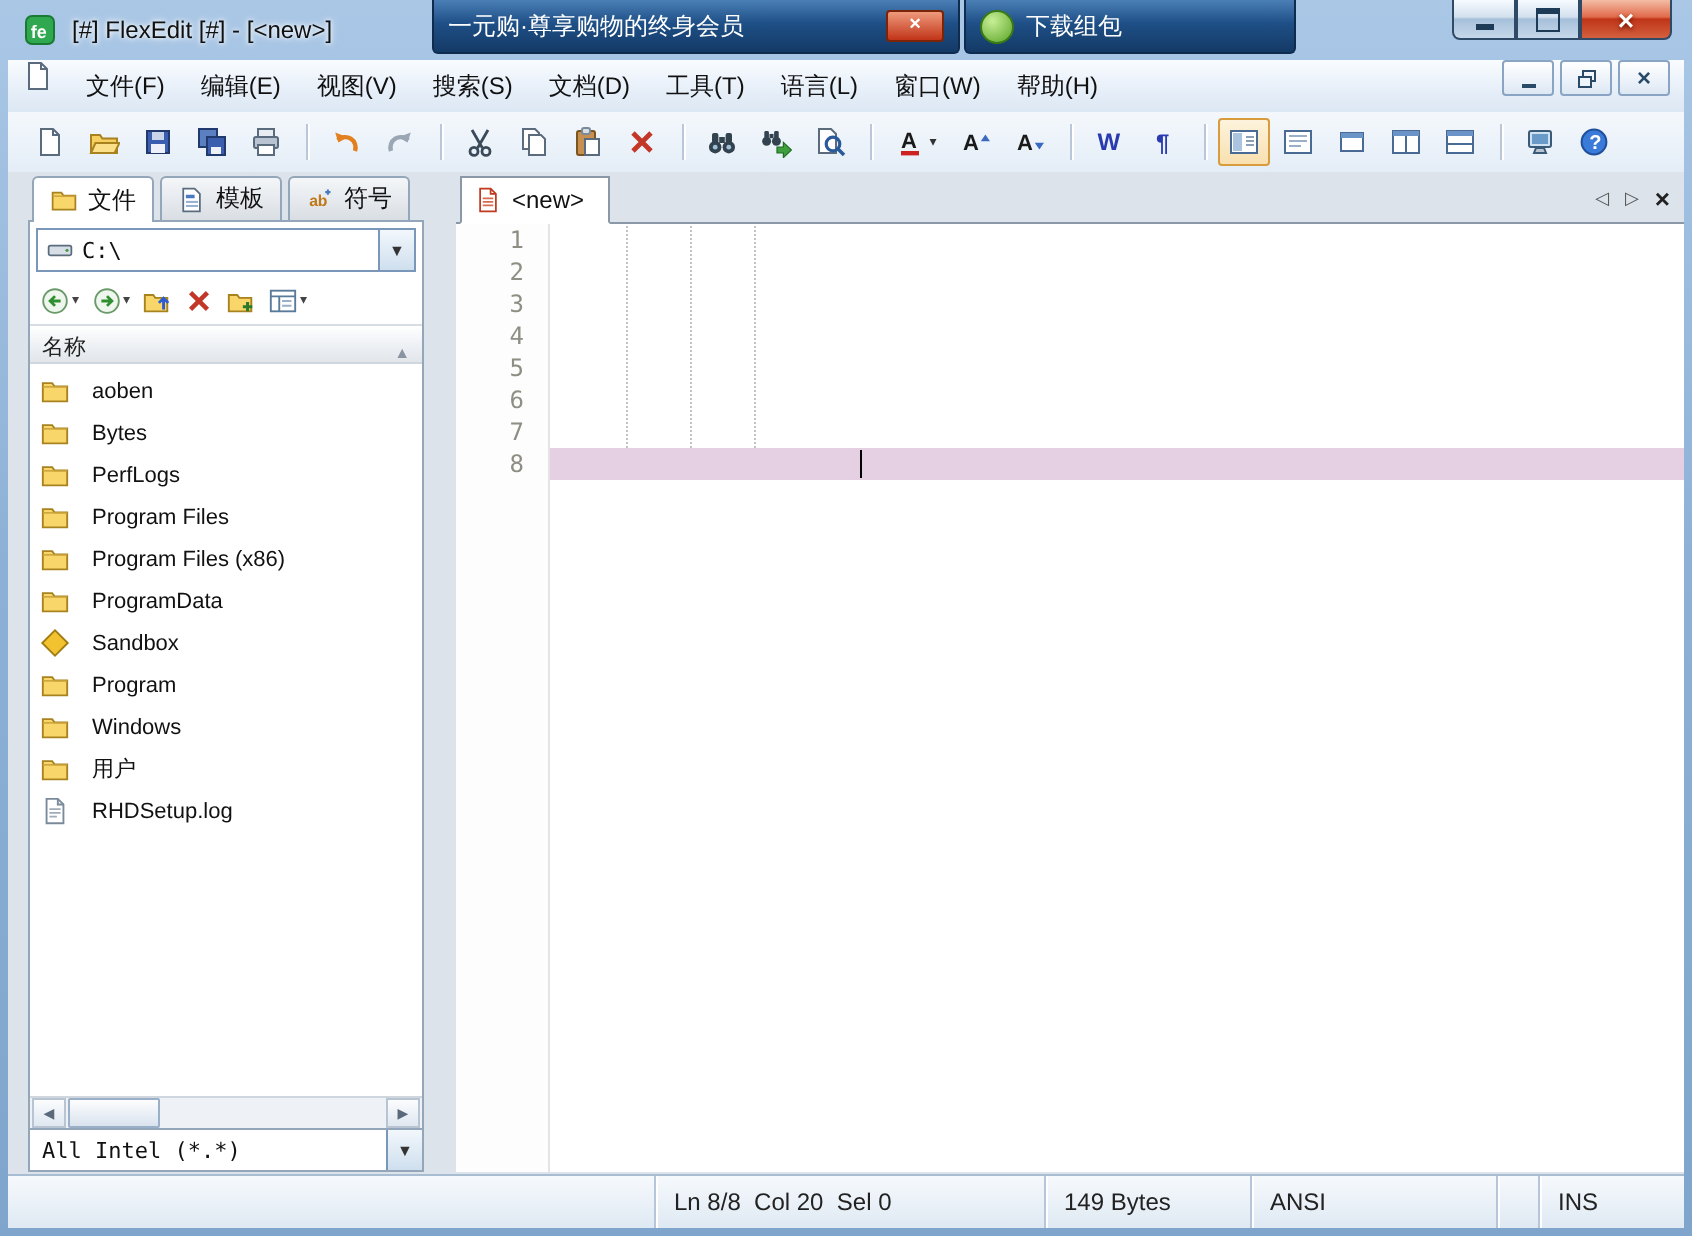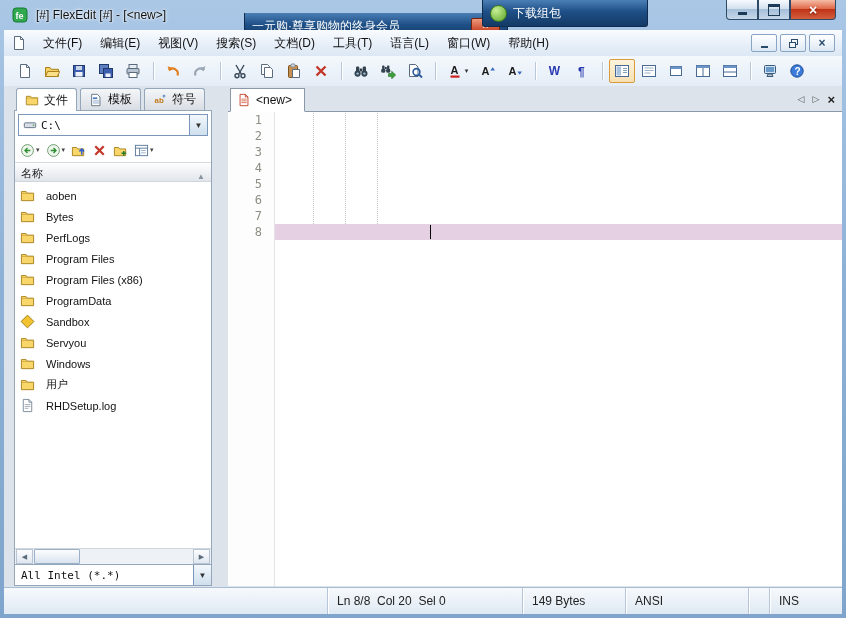--- a/index.html
+++ b/index.html
@@ -10,41 +10,41 @@
 
   
   .titlebar{position:absolute;left:0;top:0;right:0;height:30px;}
   .app-icon{position:absolute;left:12px;top:7px;width:16px;height:16px;}
   .title-text{position:absolute;left:36px;top:8px;color:#101010;
     text-shadow:0 0 4px #fff,0 0 2px #fff;white-space:pre;}
   .bgwin{position:absolute;top:0;height:26px;display:flex;align-items:center;gap:6px;
     padding:0 7px;color:#fff;font-size:12px;
     background:linear-gradient(180deg,#4a7fb5,#1e4f86 45%,#143a66);
     border:1px solid #0f2c4e;border-top:none;border-radius:0 0 3px 3px;}
-  .bgwin1{left:244px;width:248px;margin-top:13px;}
+  .bgwin1{left:216px;width:248px;}
   .bgwin2{left:482px;width:150px;}
   .bgwin-title{overflow:hidden;white-space:nowrap;text-overflow:ellipsis;}
   .close-mini{margin-left:auto;flex:0 0 auto;width:27px;height:14px;border-radius:2px;
     background:linear-gradient(#ef9a7c,var(--close-red,#c0361e));border:1px solid #7c2408;
     color:#fff;font-size:10px;line-height:13px;text-align:center;font-weight:bold;}
   .green-dot{flex:0 0 auto;width:15px;height:15px;border-radius:50%;
     background:radial-gradient(circle at 35% 30%,#c8ef96,#5aa428);border:1px solid #3a7a14;}
   .win-controls{position:absolute;top:0;right:10px;display:flex;}
   .wc{width:30px;height:19px;border:1px solid #2f4a66;border-top:none;
     background:linear-gradient(#f7fbff,#d3e0ee 45%,#a6c0da 50%,#c6d8ea);
     display:flex;align-items:center;justify-content:center;}
   .wc-min{border-radius:0 0 0 4px;}
   .wc-close{width:44px;border-radius:0 0 4px 0;color:#fff;font-weight:bold;font-size:14px;
     background:linear-gradient(#f4bca6,#e06a4a 45%,var(--close-red,#c03418) 50%,#d2603e);
     text-shadow:0 1px 2px #701800;}
   .g-min{width:9px;height:3px;background:#1d3a57;margin-top:7px;}
   .g-max{width:10px;height:8px;border:1px solid #1d3a57;border-top:3px solid #1d3a57;}
 
   
-  .menubar{position:absolute;top:30px;left:4px;right:4px;height:26px;display:flex;align-items:center;
+  .menubar{position:absolute;top:30px;left:4px;right:4px;height:26px;display:flex;align-items:flex-start;
     background:linear-gradient(#f9fcff,#e6eef8 60%,#dce8f4);border-bottom:1px solid #bccee2;
     padding-left:5px;}
   .mdi-icon{width:16px;height:16px;margin:0 7px 0 2px;}
   .menus{display:flex;align-items:center;height:100%;}
   .menu-item{padding:5px 9px;white-space:nowrap;}
   .mdi-btns{margin-left:auto;display:flex;gap:3px;padding-right:7px;}
   .mdi-btn{width:24px;height:16px;border:1px solid #8aa4c4;border-radius:2px;color:#2a4a6a;
     background:linear-gradient(#ffffff,#dde8f4);display:flex;align-items:center;justify-content:center;}
   .gm-min{width:7px;height:2px;background:#2a4a6a;margin-top:7px;}
   .gm-rest{position:relative;width:9px;height:9px;}
@@ -700,21 +700,21 @@
             <svg class="ic">
               <use href="#sym-sandbox-icon"></use>
             </svg>
             <span>Sandbox</span>
           </div>
 
           <div class="file-item">
             <svg class="ic">
               <use href="#sym-folder-icon"></use>
             </svg>
-            <span>Servyou</span>
+            <span>Program</span>
           </div>
 
           <div class="file-item">
             <svg class="ic">
               <use href="#sym-folder-icon"></use>
             </svg>
             <span>Windows</span>
           </div>
 
           <div class="file-item">

